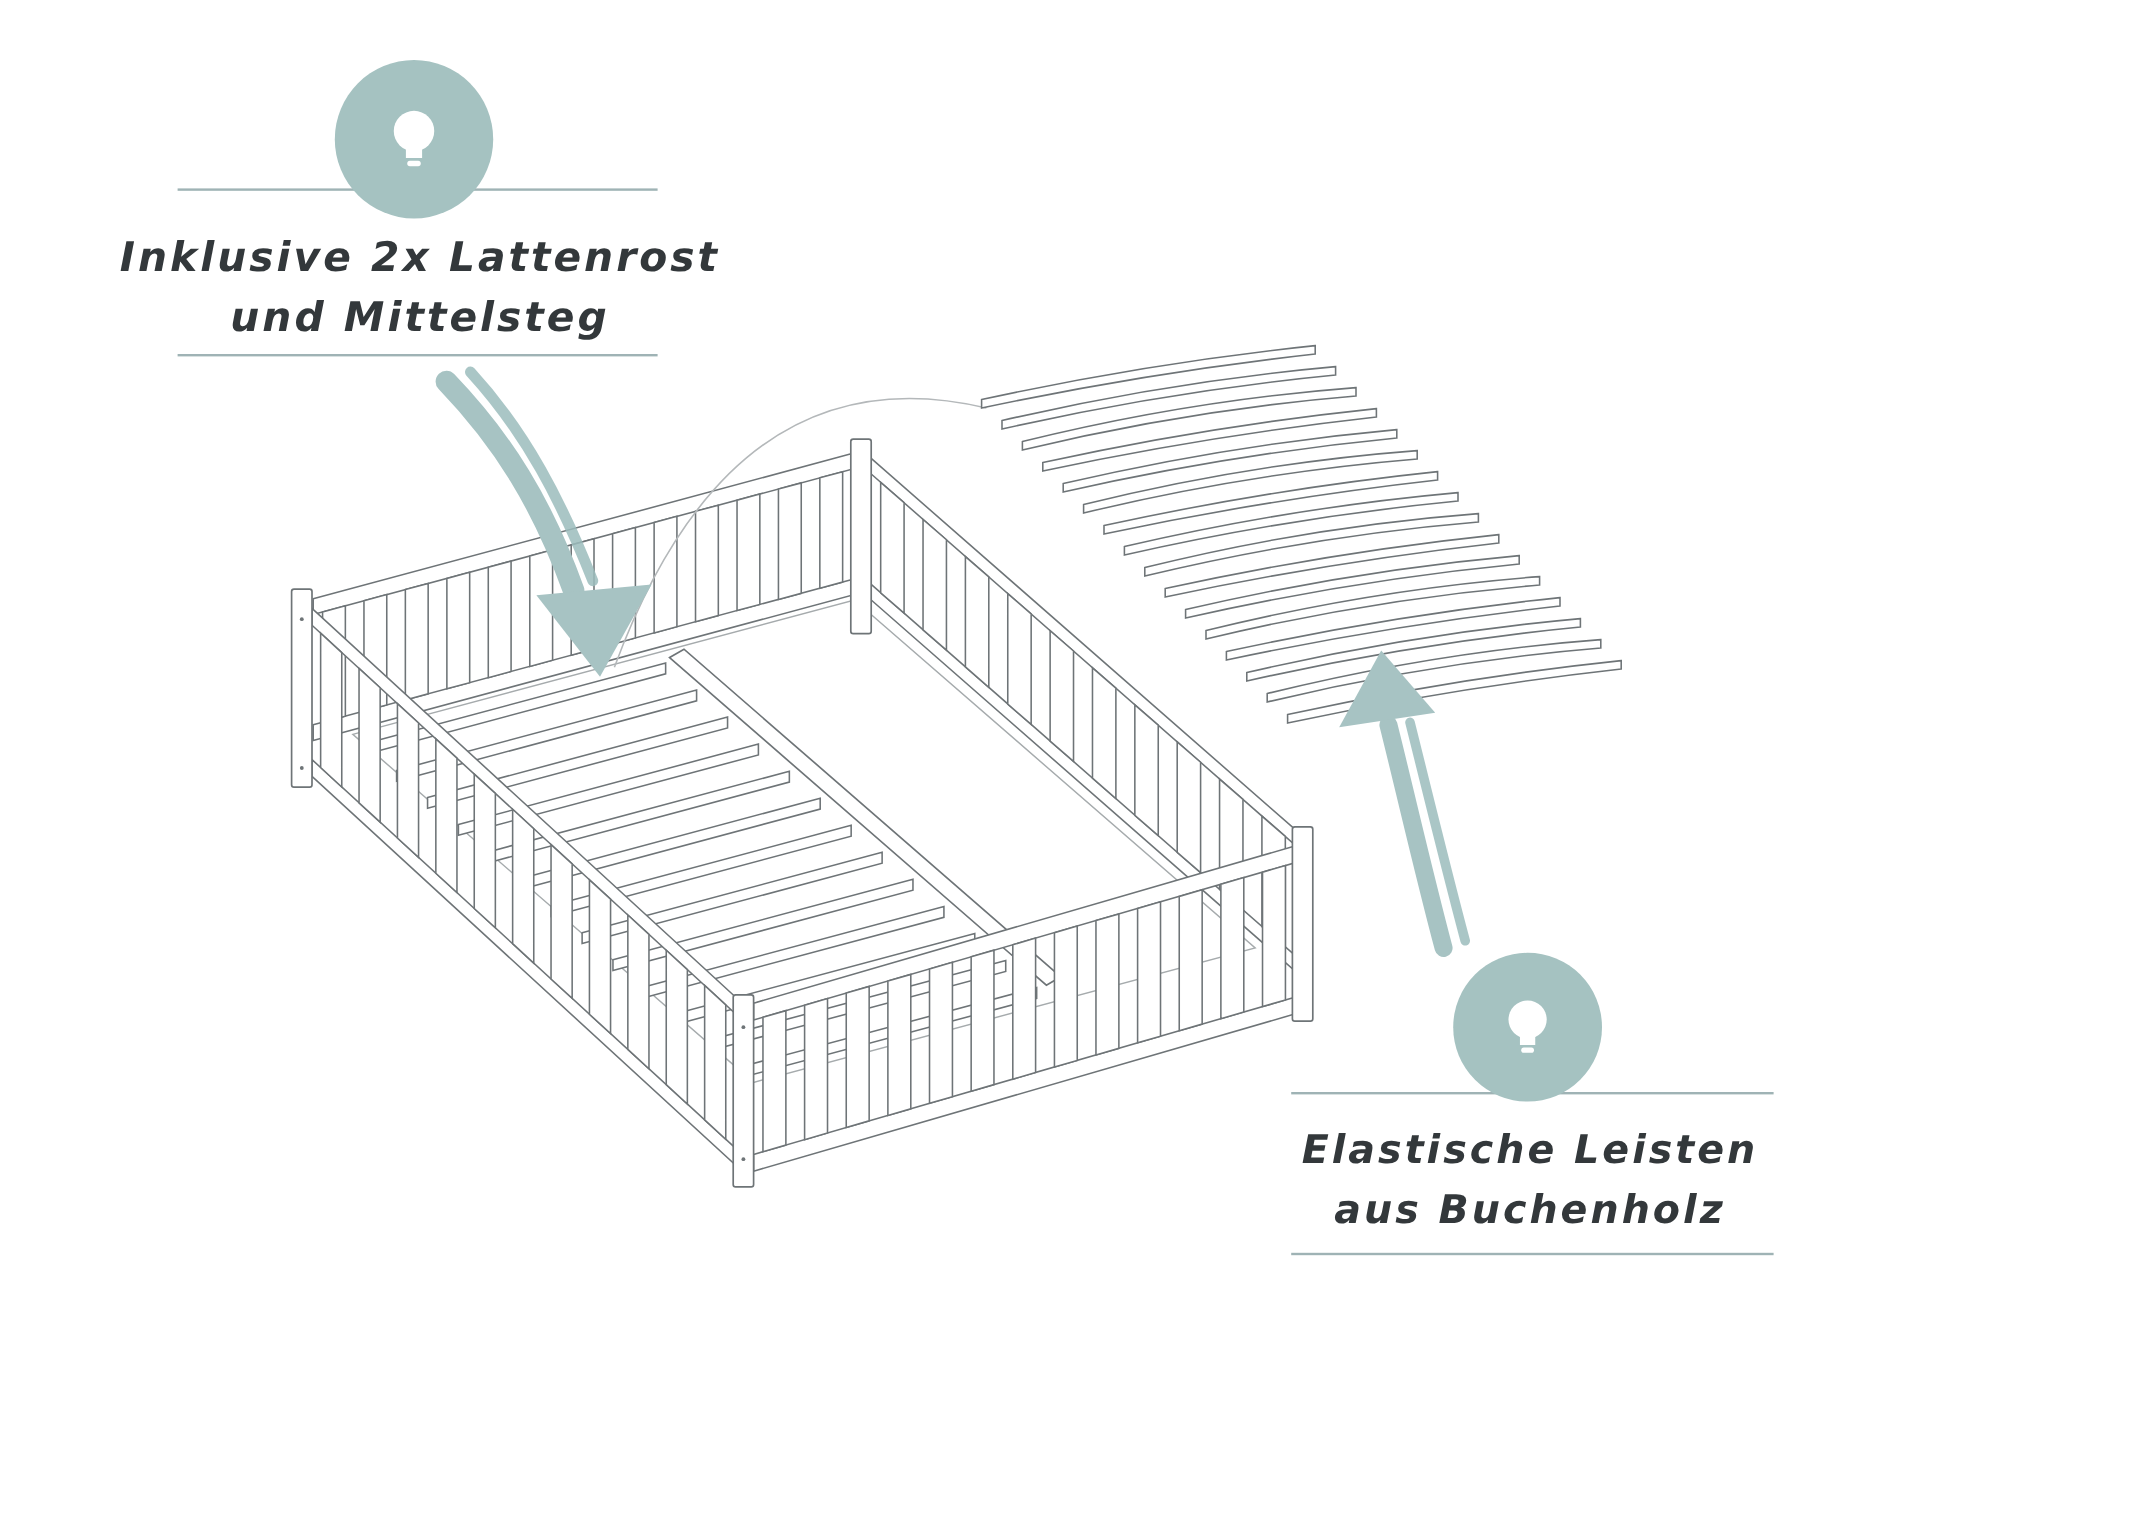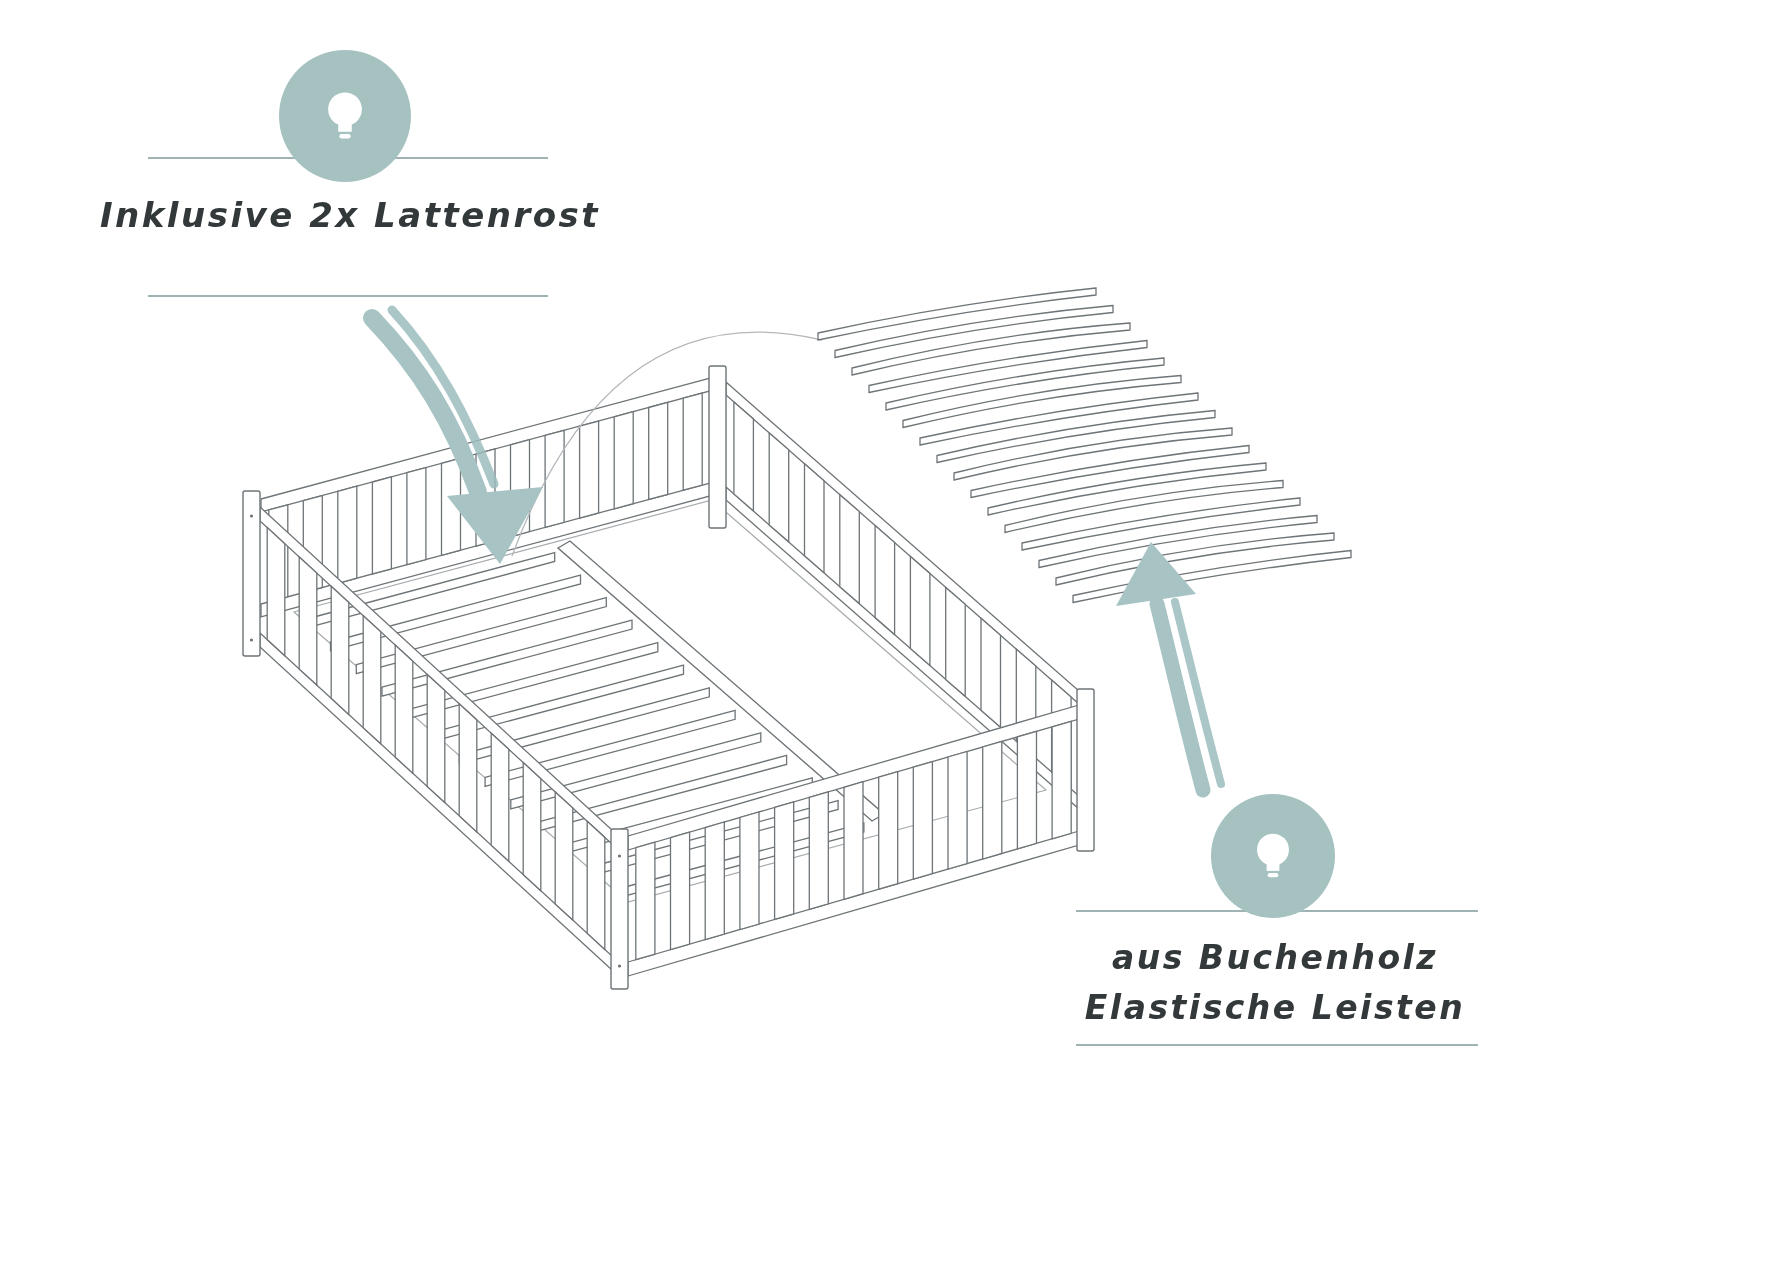--- a/index.html
+++ b/index.html
@@ -156,28 +156,29 @@
 <div class="rule" style="left:148px;top:157px;width:400px;"></div>
 <div class="badge" style="left:279px;top:50px;width:132px;height:132px;">
   <svg width="72" height="72" viewBox="0 0 64 64">
     <circle cx="32" cy="26" r="15" fill="#ffffff"></circle>
     <path d="M26,38 h12 v8 h-12 z" fill="#ffffff"></path>
     <rect x="27" y="48" width="10" height="4" rx="2" fill="#ffffff"></rect>
   </svg>
 </div>
 <div class="callout-text ct-tl">
   <div>Inklusive 2x Lattenrost</div>
+  <div>und Mittelsteg</div>
 </div>
 <div class="rule" style="left:148px;top:295px;width:400px;"></div>
 
 <div class="rule" style="left:1076px;top:910px;width:402px;"></div>
 <div class="badge" style="left:1211px;top:794px;width:124px;height:124px;">
   <svg width="68" height="68" viewBox="0 0 64 64">
     <circle cx="32" cy="26" r="15" fill="#ffffff"></circle>
     <path d="M26,38 h12 v8 h-12 z" fill="#ffffff"></path>
     <rect x="27" y="48" width="10" height="4" rx="2" fill="#ffffff"></rect>
   </svg>
 </div>
 <div class="callout-text ct-br">
+  <div>Elastische Leisten</div>
   <div>aus Buchenholz</div>
-  <div>Elastische Leisten</div>
 </div>
 <div class="rule" style="left:1076px;top:1044px;width:402px;"></div>
 
 </body></html>

